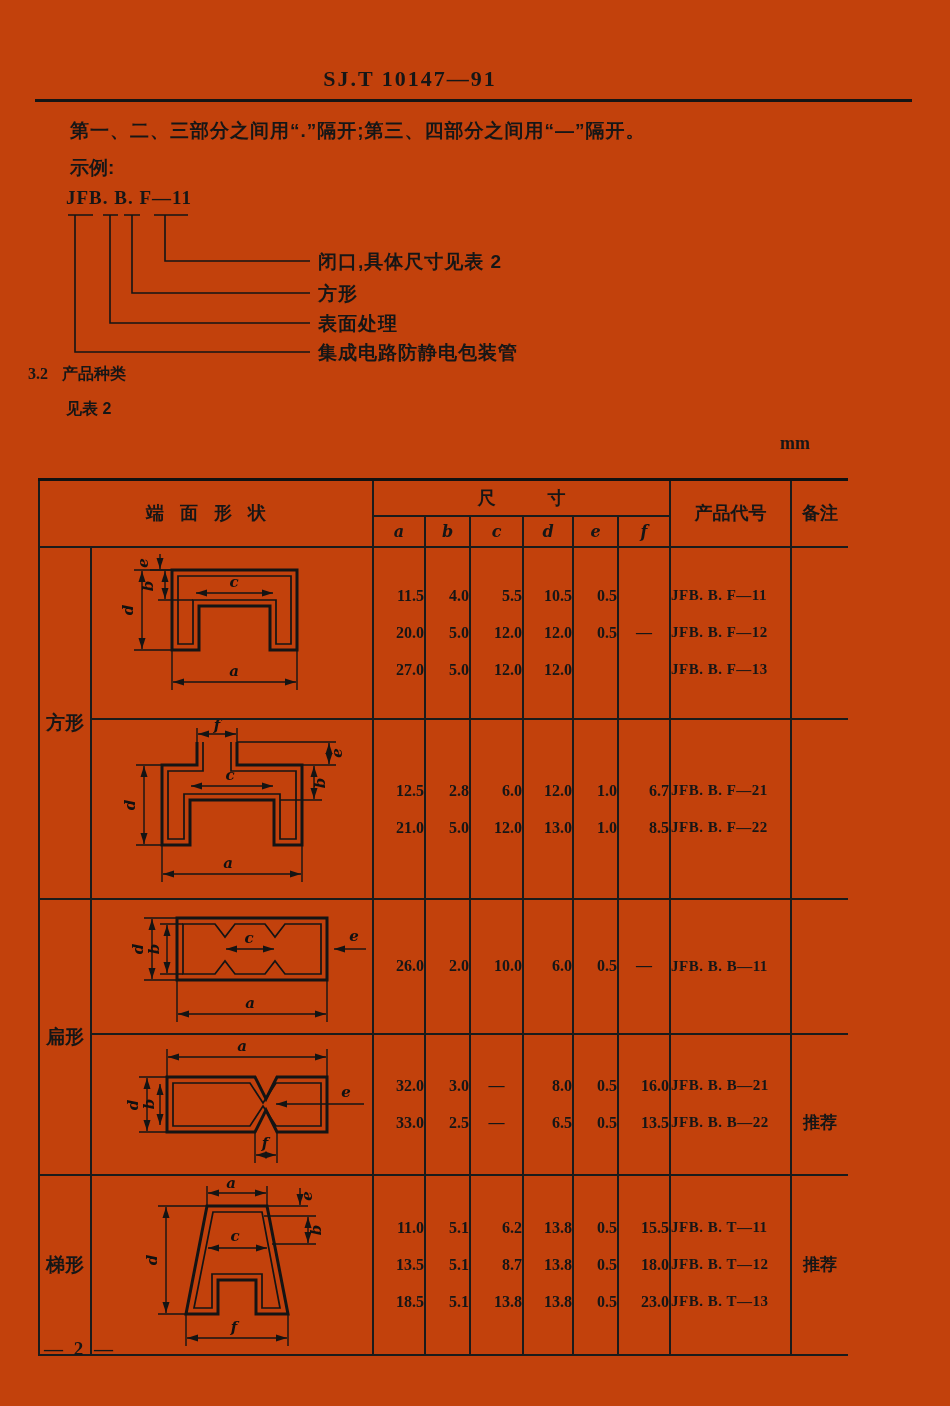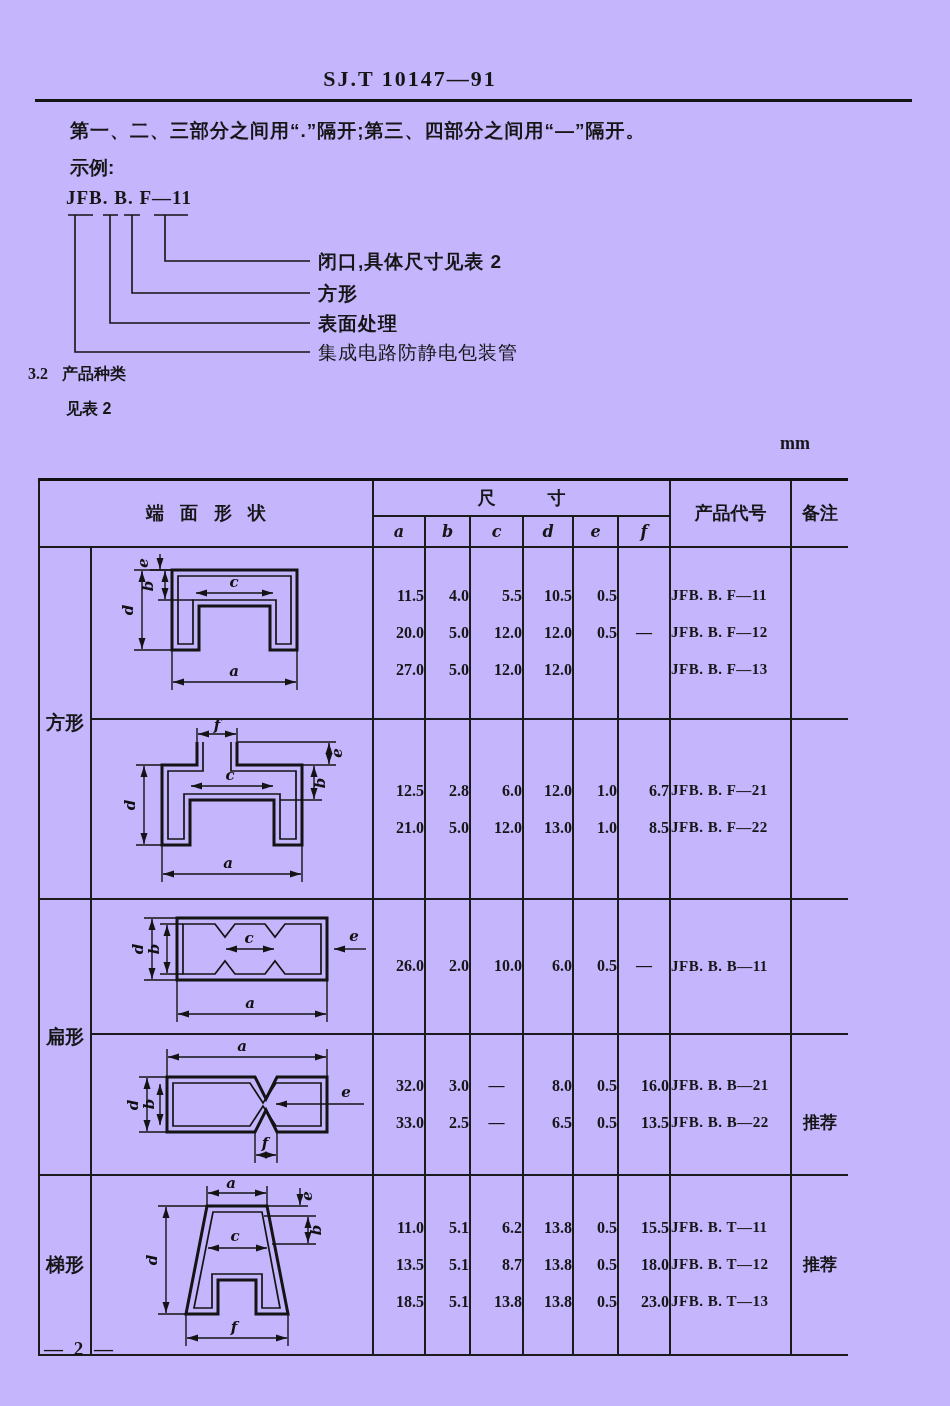--- a/index.html
+++ b/index.html
@@ -1,28 +1,28 @@
 <!DOCTYPE html>
 <html><head>
 <meta charset="utf-8">
 <style>
   html,body{margin:0;padding:0;background:#e8e6e0;}
-  #page{position:relative;width:950px;height:1406px;background:#c4b5fd;margin:0 auto;
+  #page{position:relative;width:950px;height:1406px;background:#c2410c;margin:0 auto;
         font-family:"Liberation Sans",sans-serif;color:#161616;overflow:hidden;}
   .abs{position:absolute;}
   
   #doc-code{top:66px;left:0;width:820px;text-align:center;font-family:"Liberation Serif",serif;
             font-weight:bold;font-size:22px;letter-spacing:2px;}
   #top-rule{top:99px;left:35px;width:877px;height:3px;background:#151515;}
   
   #rule-text{top:118px;left:70px;font-size:19px;font-weight:600;letter-spacing:1px;}
   #example-label{top:155px;left:70px;font-size:19px;font-weight:600;}
   #example-code{top:187px;left:66px;font-family:"Liberation Serif",serif;font-weight:bold;font-size:19px;letter-spacing:1px;}
   .callout{left:318px;font-size:19px;font-weight:600;letter-spacing:1px;white-space:nowrap;}
-  .callout.strong{font-weight:normal;}
+  .callout.strong{font-weight:bold;}
   
   #section-line{top:364px;left:28px;font-size:16px;font-weight:bold;}
   #section-line .no{font-family:"Liberation Serif",serif;margin-right:14px;}
   #see-table{top:399px;left:66px;font-size:16px;font-weight:600;}
   #tbl-caption{top:430px;left:38px;width:807px;text-align:center;font-size:19px;font-weight:bold;}
   #tbl-unit{top:433px;left:780px;font-family:"Liberation Serif",serif;font-size:18px;font-weight:bold;}
   
   #spec-table{position:absolute;top:478px;left:38px;border-collapse:collapse;table-layout:fixed;}
   #spec-table th,#spec-table td{border:2px solid #1b1b1b;padding:0;margin:0;}
   #spec-table tr.hr1 th{border-top:3px solid #111;}

